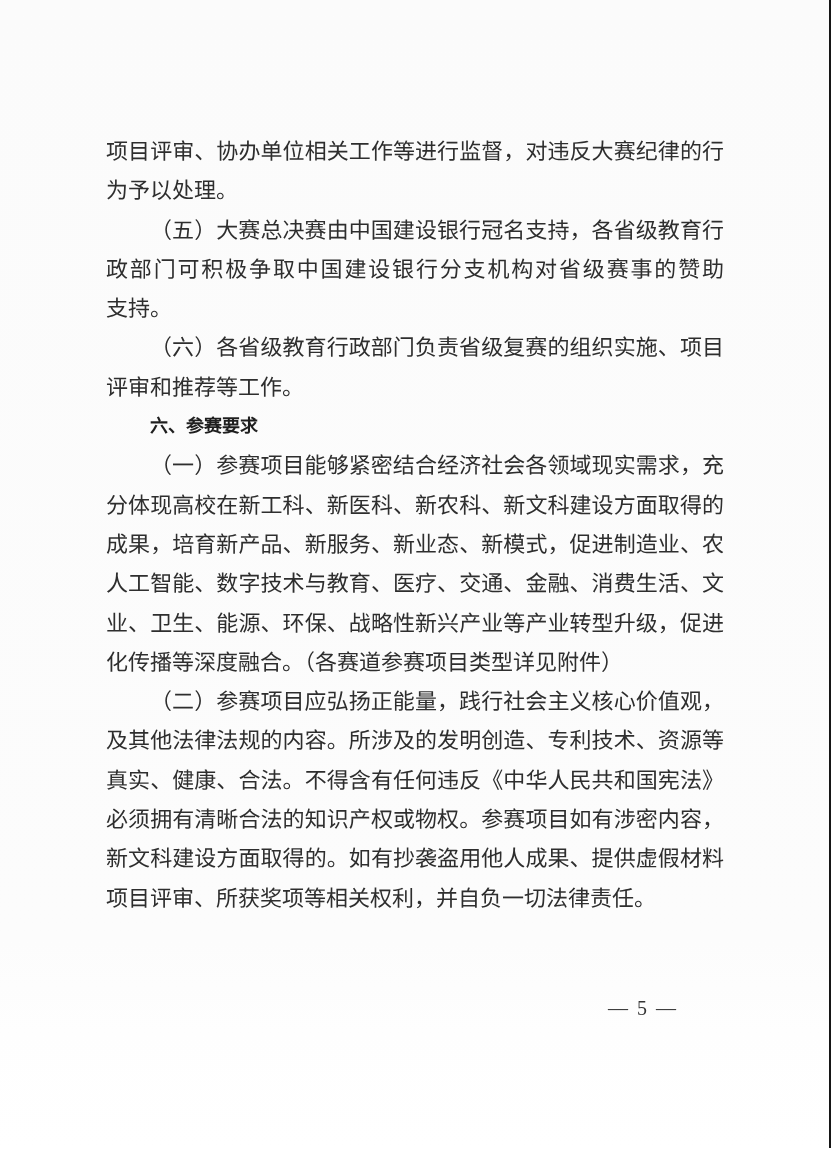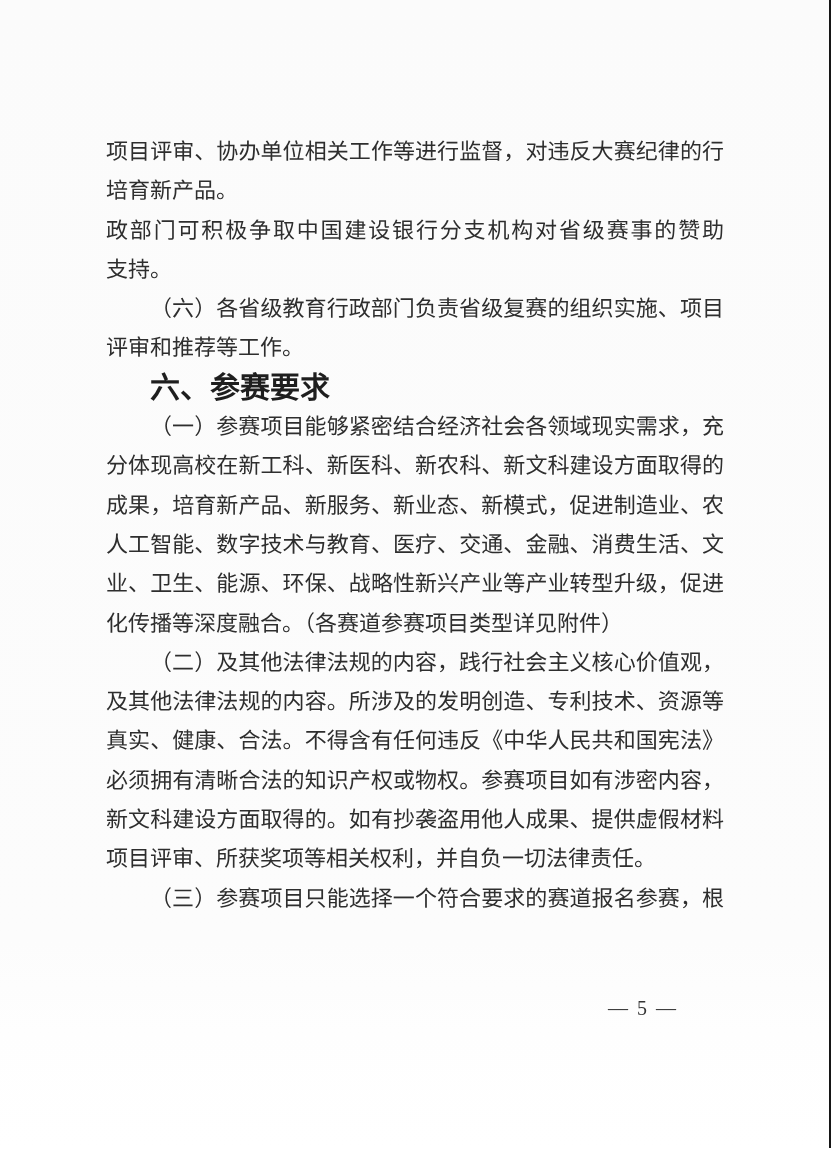--- a/index.html
+++ b/index.html
@@ -41,55 +41,55 @@
   }
   .line.just {
     text-align-last: justify;
   }
   .line.indent {
     padding-left: 44px;
   }
   .line.heading {
     font-family: "Liberation Sans", "DejaVu Sans", sans-serif;
     font-weight: bold;
-    font-size: 30px;
+    font-size: 18px;
     color: #1e1e1e;
   }
   .page-number {
     position: absolute;
     top: 997px;
     right: 153px;
     font-family: "Liberation Serif", "DejaVu Serif", serif;
     font-size: 20px;
     letter-spacing: 2px;
     color: #333333;
     white-space: nowrap;
   }
 </style>
 </head>
 <body>
 
 <div class="page">
   <div class="scan-edge"></div>
   <div class="text-block" id="text-block">
       <div class="line just">项目评审、协办单位相关工作等进行监督，对违反大赛纪律的行</div>
-      <div class="line">培育新产品。</div>
+      <div class="line">为予以处理。</div>
+      <div class="line indent just">（五）大赛总决赛由中国建设银行冠名支持，各省级教育行</div>
       <div class="line just">政部门可积极争取中国建设银行分支机构对省级赛事的赞助</div>
       <div class="line">支持。</div>
       <div class="line indent just">（六）各省级教育行政部门负责省级复赛的组织实施、项目</div>
       <div class="line">评审和推荐等工作。</div>
       <div class="line indent heading">六、参赛要求</div>
       <div class="line indent just">（一）参赛项目能够紧密结合经济社会各领域现实需求，充</div>
       <div class="line just">分体现高校在新工科、新医科、新农科、新文科建设方面取得的</div>
       <div class="line just">成果，培育新产品、新服务、新业态、新模式，促进制造业、农</div>
       <div class="line just">人工智能、数字技术与教育、医疗、交通、金融、消费生活、文</div>
       <div class="line just">业、卫生、能源、环保、战略性新兴产业等产业转型升级，促进</div>
       <div class="line">化传播等深度融合。（各赛道参赛项目类型详见附件）</div>
-      <div class="line indent just">（二）及其他法律法规的内容，践行社会主义核心价值观，</div>
+      <div class="line indent just">（二）参赛项目应弘扬正能量，践行社会主义核心价值观，</div>
       <div class="line just">及其他法律法规的内容。所涉及的发明创造、专利技术、资源等</div>
       <div class="line just">真实、健康、合法。不得含有任何违反《中华人民共和国宪法》</div>
       <div class="line just">必须拥有清晰合法的知识产权或物权。参赛项目如有涉密内容，</div>
       <div class="line just">新文科建设方面取得的。如有抄袭盗用他人成果、提供虚假材料</div>
       <div class="line">项目评审、所获奖项等相关权利，并自负一切法律责任。</div>
-      <div class="line indent just">（三）参赛项目只能选择一个符合要求的赛道报名参赛，根</div>
     </div>
   <div class="page-number">— 5 —</div>
 </div>
 
 </body></html>

